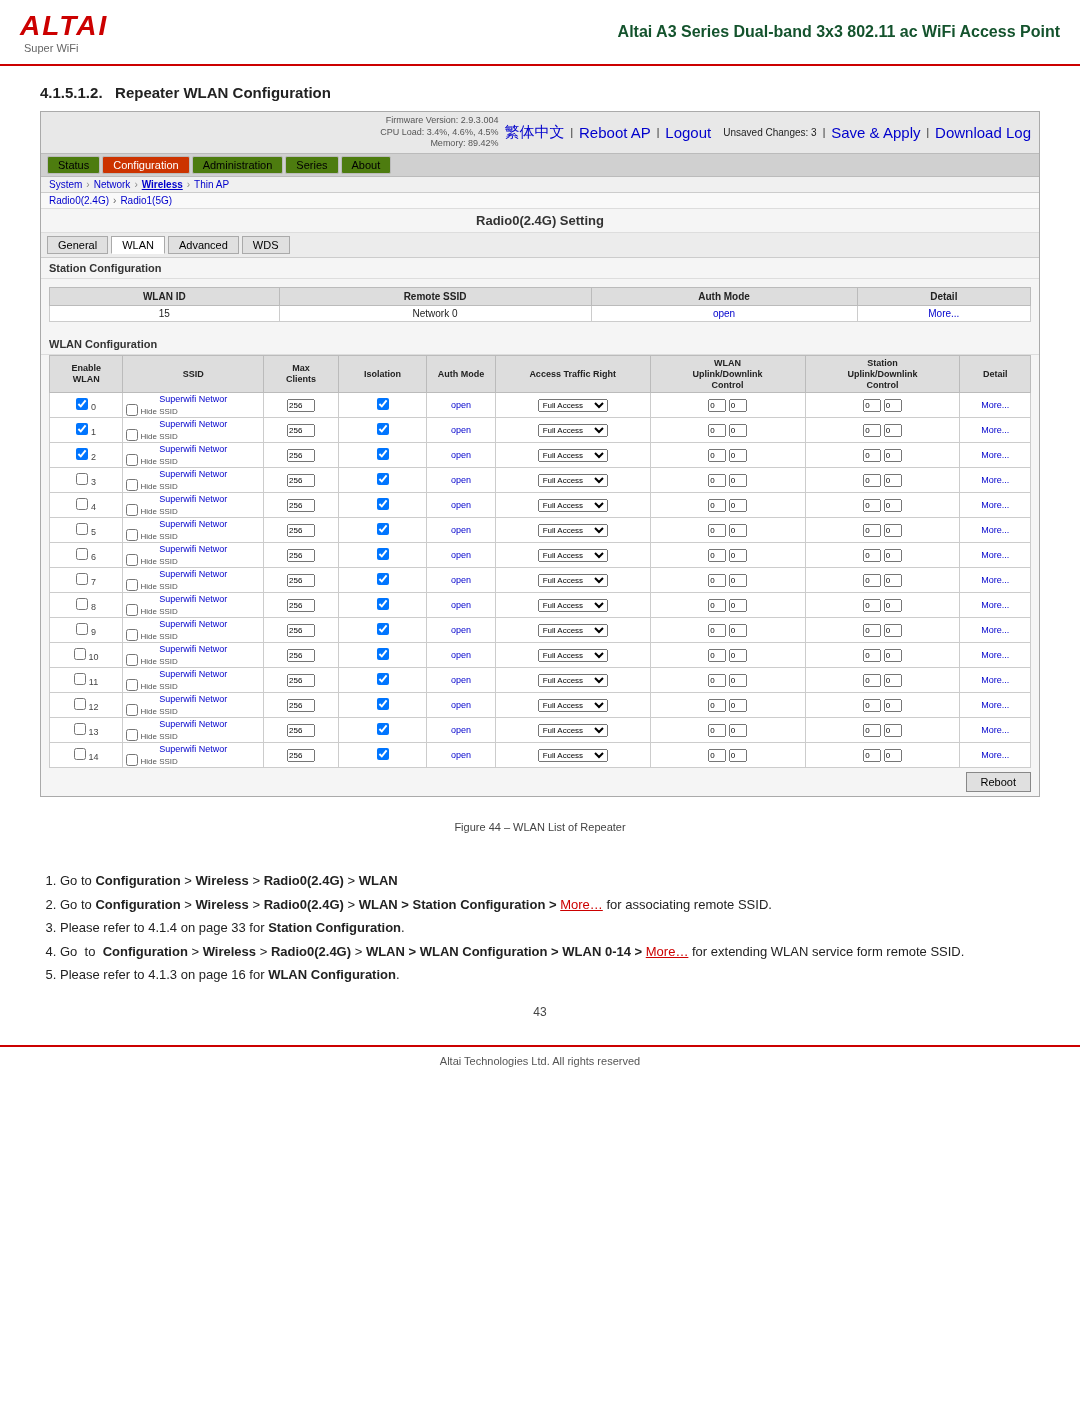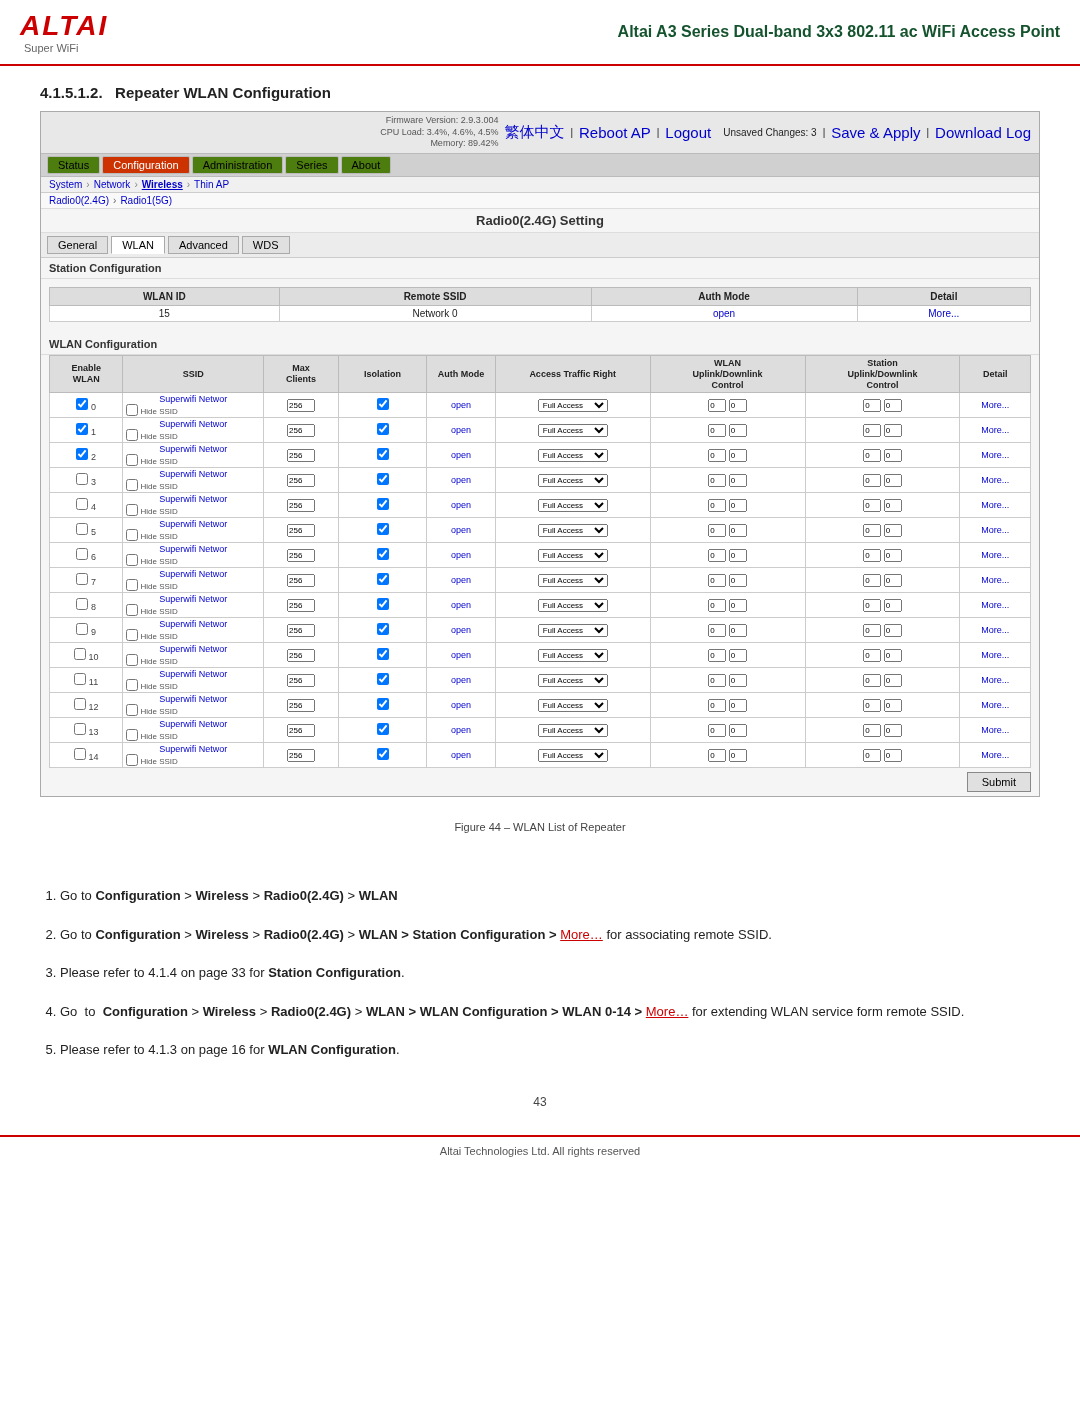--- a/index.html
+++ b/index.html
@@ -76,21 +76,21 @@
     
     .submit-row { text-align: right; padding: 4px 8px; background: #f5f5f5; }
     .submit-btn { background: #e0e0e0; border: 1px solid #888; padding: 3px 14px; font-size: 11px; cursor: pointer; }
 
     
     .figure-caption { text-align: center; font-size: 11px; padding: 24px; color: #444; }
 
     
     .content-area { padding: 10px 40px; }
     .content-area ol { padding-left: 20px; }
-    .content-area ol li { margin: 19px 0; font-size: 13px; line-height: 1.5; }
+    .content-area ol li { margin: 4px 0; font-size: 13px; line-height: 1.5; }
     .content-area ol li b { font-weight: bold; }
     .content-area ol li a { color: #cc0000; text-decoration: underline; }
 
     
     .doc-footer { border-top: 2px solid #cc0000; text-align: center; padding: 8px; font-size: 11px; color: #555; margin-top: 20px; }
     .page-number { text-align: center; padding: 6px; font-size: 12px; color: #444; }
 
     .row-idx { font-size: 9px; color: #444; }
   </style>
 </head>
@@ -759,21 +759,21 @@
       </td>
       <td>
         <a href="#" class="link">More...</a>
       </td>
     </tr>
         </tbody>
     </table>
   </div>
 
   <div class="submit-row">
-    <button class="submit-btn">Submit</button>
+    <button class="submit-btn">Reboot</button>
   </div>
 
 </div>
 
 <div class="figure-caption">Figure 44 – WLAN List of Repeater</div>
 
 <div class="content-area">
   <ol>
     <li>
       Go to <b>Configuration</b> &gt; <b>Wireless</b> &gt; <b>Radio0(2.4G)</b> &gt; <b>WLAN</b>

